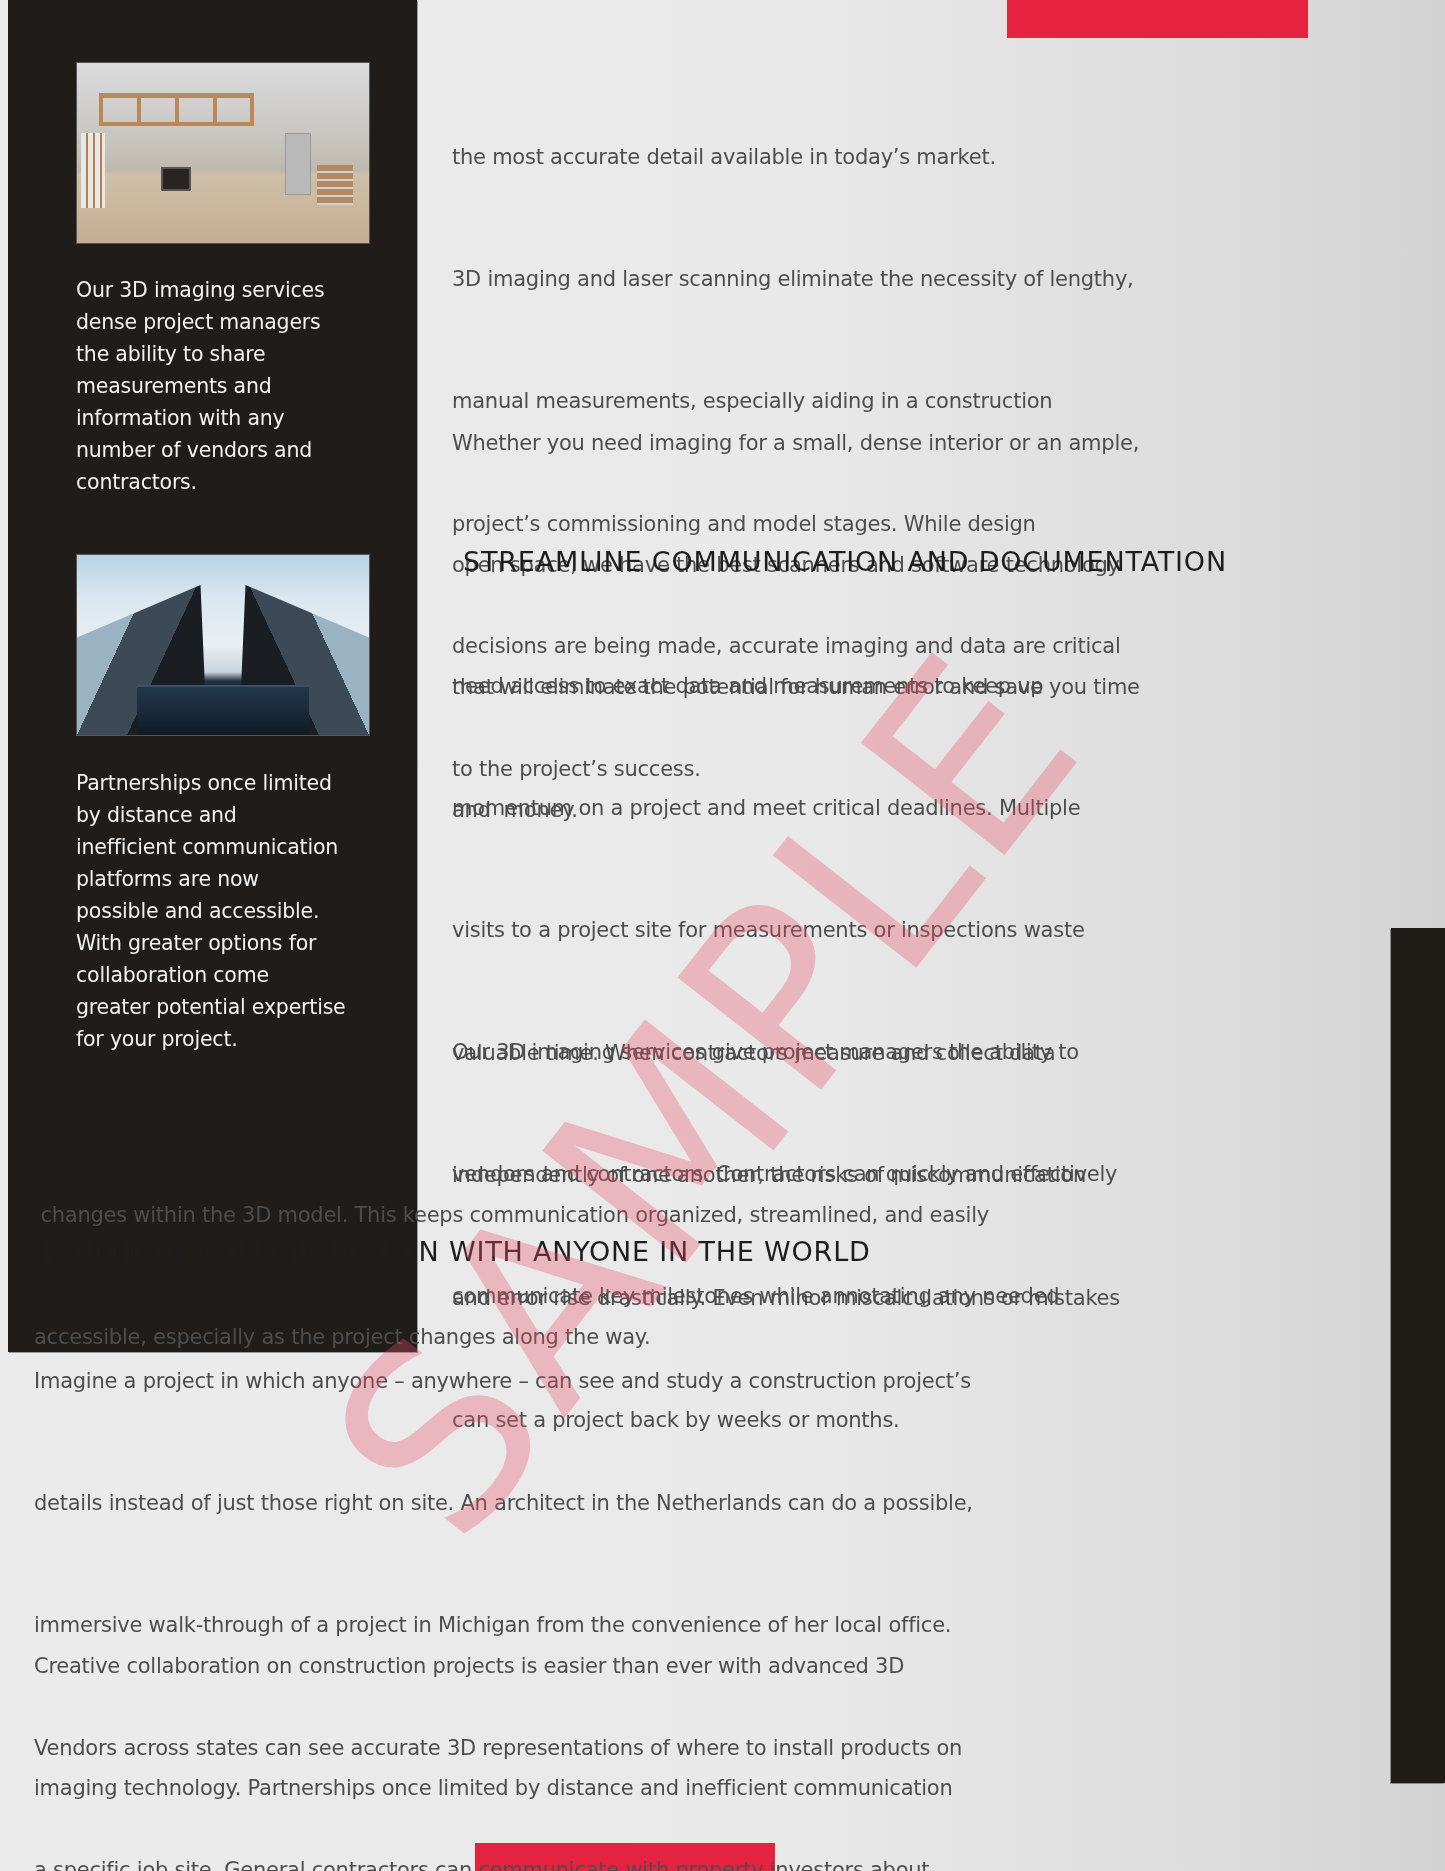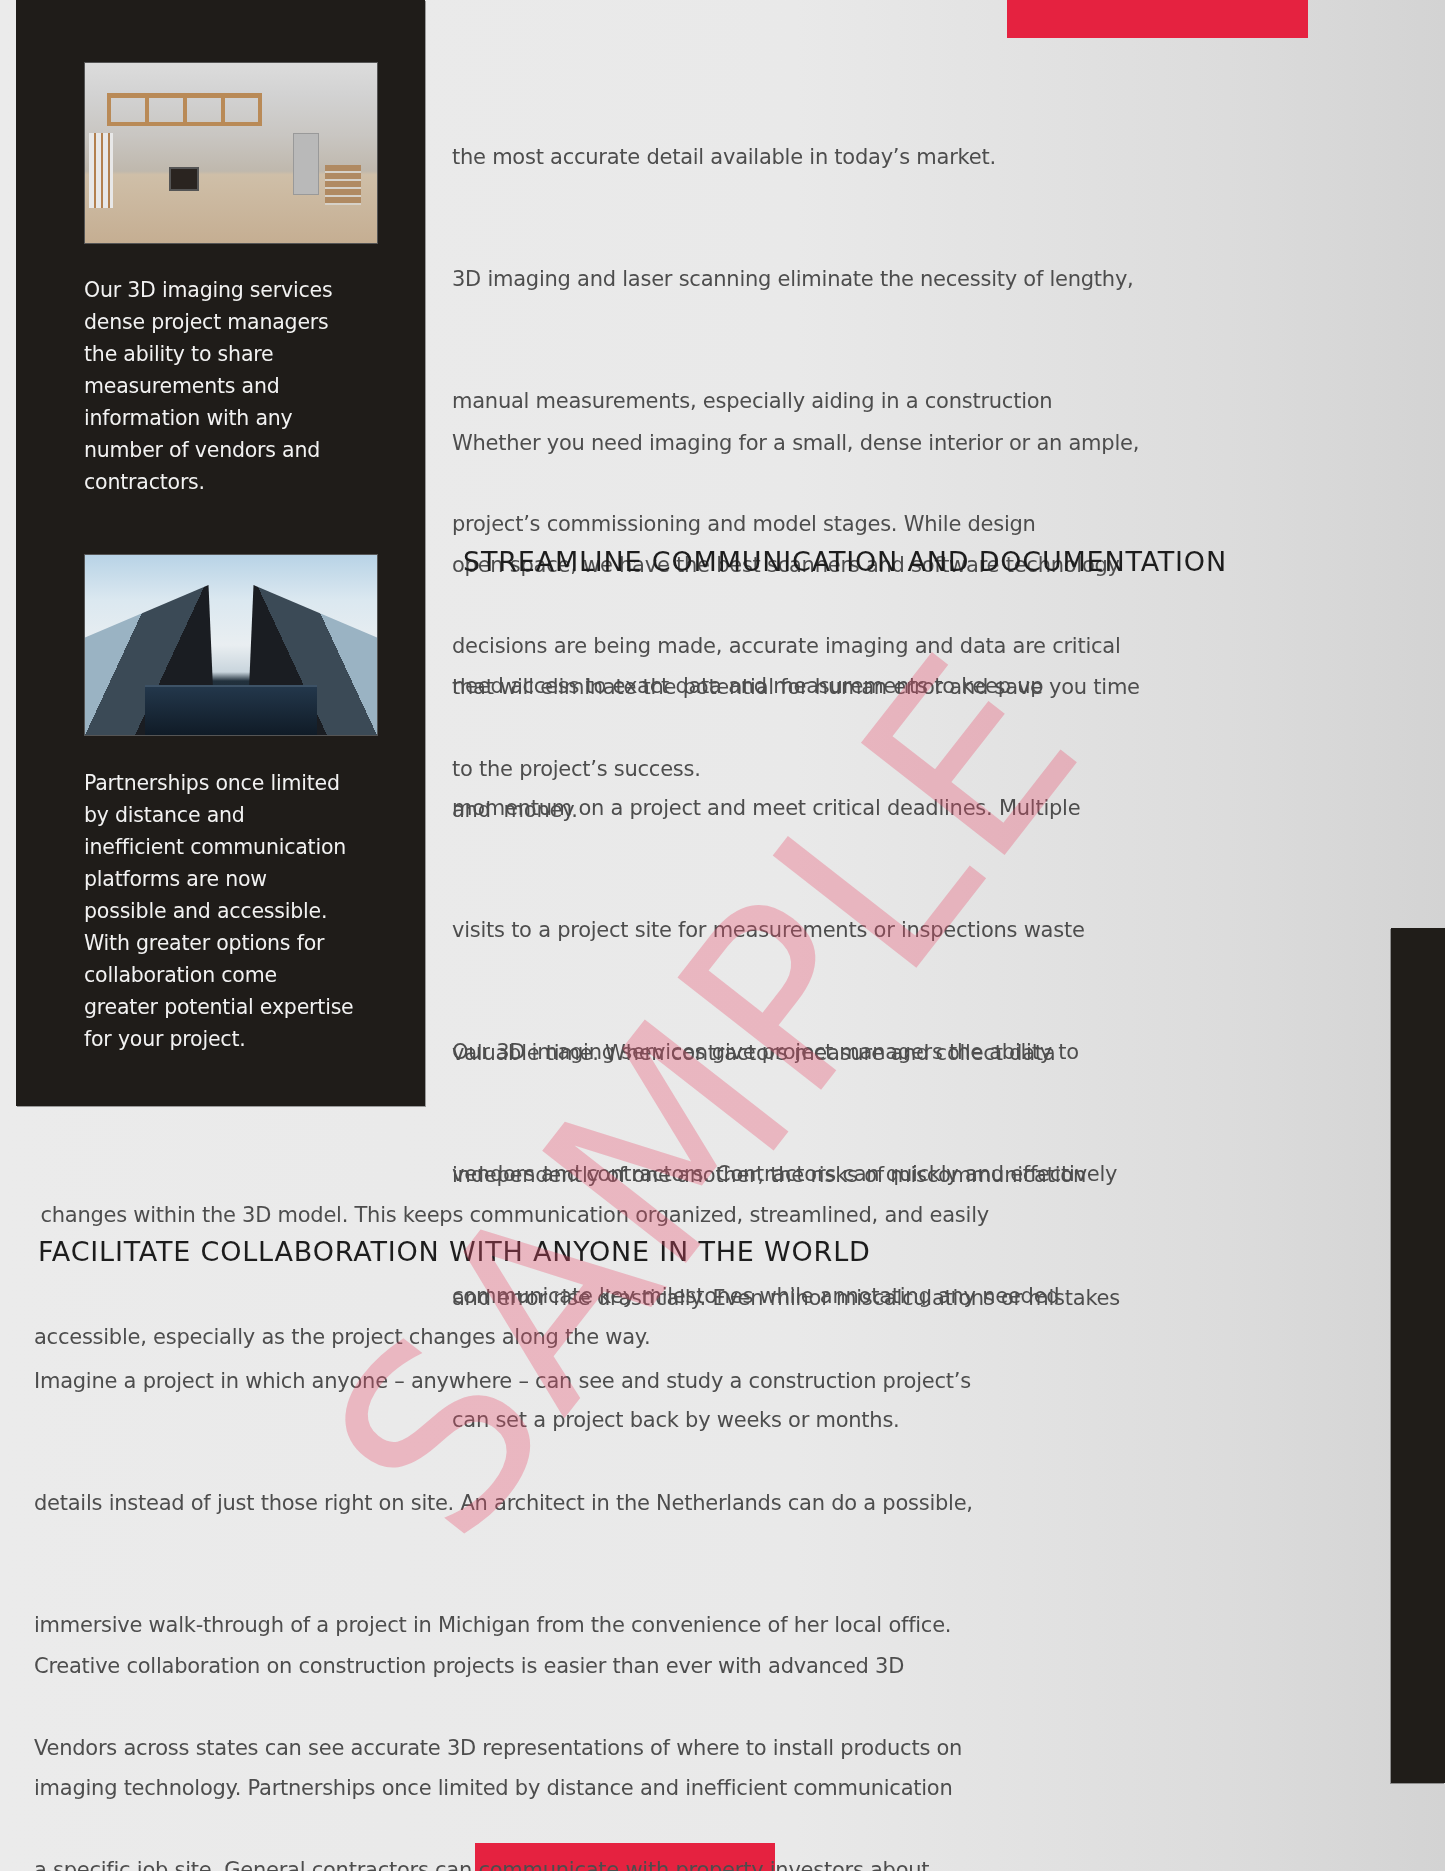--- a/index.html
+++ b/index.html
@@ -3,21 +3,21 @@
 <meta charset="utf-8">
 <style>
   html, body { margin: 0; padding: 0; }
   body {
     width: 1445px; height: 1871px; position: relative; overflow: hidden;
     background: linear-gradient(90deg, #ebebeb 0%, #e9e9e9 55%, #dcdcdc 85%, #d3d3d3 100%);
     font-family: "DejaVu Sans", "Liberation Sans", sans-serif;
     color: #4a4a4a;
   }
   .abs { position: absolute; }
-  #left-panel { left: 16px; top: 0; width: 409px; height: 1106px; background: #1f1c19; box-shadow: 1px 1px 0 #9a9a9a; }
+  #left-panel { left: 8px; top: 0; width: 409px; height: 1352px; background: #1f1c19; box-shadow: 1px 1px 0 #9a9a9a; }
   .photo { position: absolute; left: 68px; width: 292px; border: 1px solid #555; overflow: hidden; }
   #photo-interior { top: 62px; height: 180px;
     background:
       linear-gradient(180deg, #dcdcdc 0%, #d2d2d2 18%, #c9c6c2 40%, #bfb8ad 60%, #cfbfa8 62%, #c5ae92 100%); }
   #photo-interior .beam { position:absolute; left:22px; top:30px; width:155px; height:33px; border:4px solid #b98a57; border-top-width:5px; box-sizing:border-box;
       background: repeating-linear-gradient(90deg, transparent 0 34px, #b98a57 34px 38px); }
   #photo-interior .fire { position:absolute; left:84px; top:104px; width:26px; height:20px; background:#2a2420; border:2px solid #555; }
   #photo-interior .stairs { position:absolute; left:240px; top:102px; width:36px; height:40px;
       background: repeating-linear-gradient(180deg, #b08a62 0 6px, #d6d1c8 6px 8px); }
   #photo-interior .door { position:absolute; left:208px; top:70px; width:24px; height:60px; background:#b9b9b9; border:1px solid #999; }

